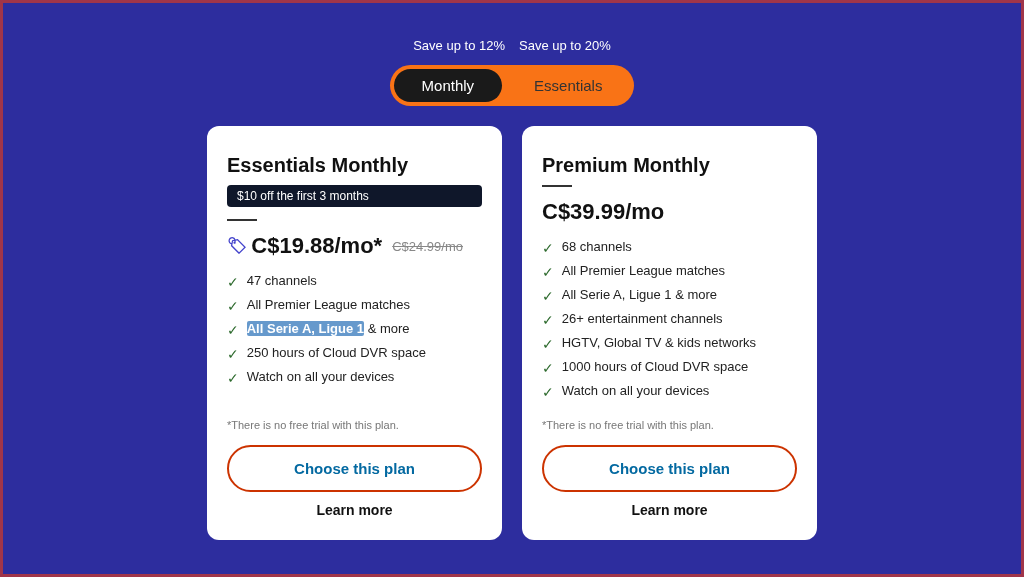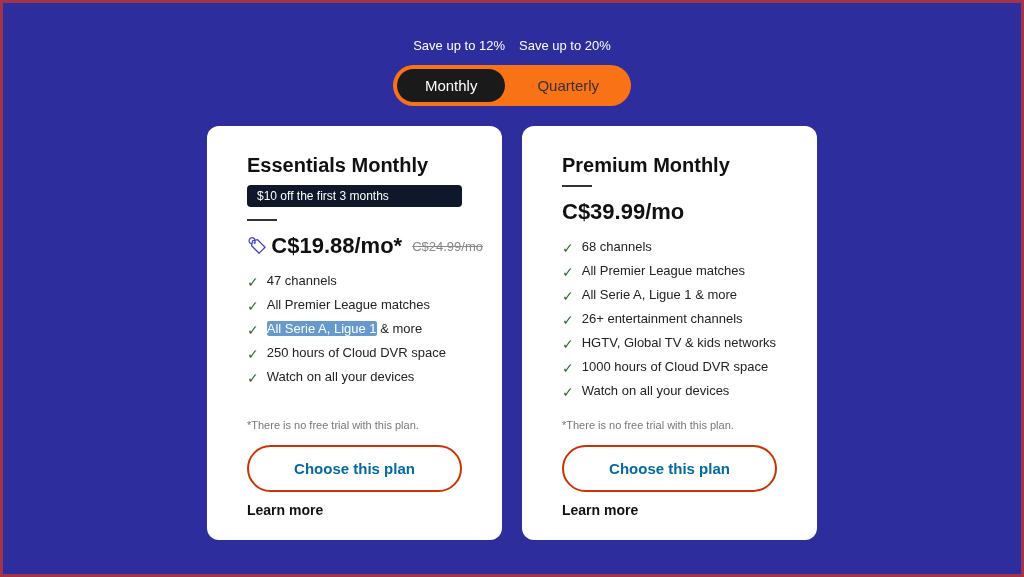--- a/index.html
+++ b/index.html
@@ -61,21 +61,21 @@
     }
 
     .plans-row {
       display: flex;
       gap: 20px;
     }
 
     .plan-card {
       background: white;
       border-radius: 12px;
-      padding: 28px 40px 22px;
+      padding: 28px 20px 22px;
       width: 295px;
       display: flex;
       flex-direction: column;
     }
 
     .plan-title {
       font-size: 20px;
       font-weight: 700;
       color: #111;
       margin-bottom: 8px;
@@ -163,46 +163,47 @@
       background: white;
       color: #0369a1;
       font-size: 15px;
       font-weight: 700;
       cursor: pointer;
       text-align: center;
       margin-bottom: 10px;
     }
 
     .learn-more {
-      text-align: left;
+      text-align: center;
       font-size: 14px;
       font-weight: 700;
       color: #111;
       cursor: pointer;
     }
 
     .highlight {
       background: #6699cc;
       color: white;
       border-radius: 2px;
+      font-weight: bold;
     }
   </style>
 </head>
 <body>
 
 <div class="container">
 
   <div class="savings-bar">
     <span class="savings-text">Save up to 12%</span>
     <span class="savings-text">Save up to 20%</span>
   </div>
 
   <div class="tab-group">
     <button class="tab active">Monthly</button>
-    <button class="tab">Quarterly</button>
+    <button class="tab">Essentials</button>
   </div>
 
   <div class="plans-row">
 
     <div class="plan-card">
       <div class="plan-title">Essentials Monthly</div>
       <div class="promo-badge">$10 off the first 3 months</div>
       <div class="divider"></div>
       <div class="price-row">
         <div class="price-main">

